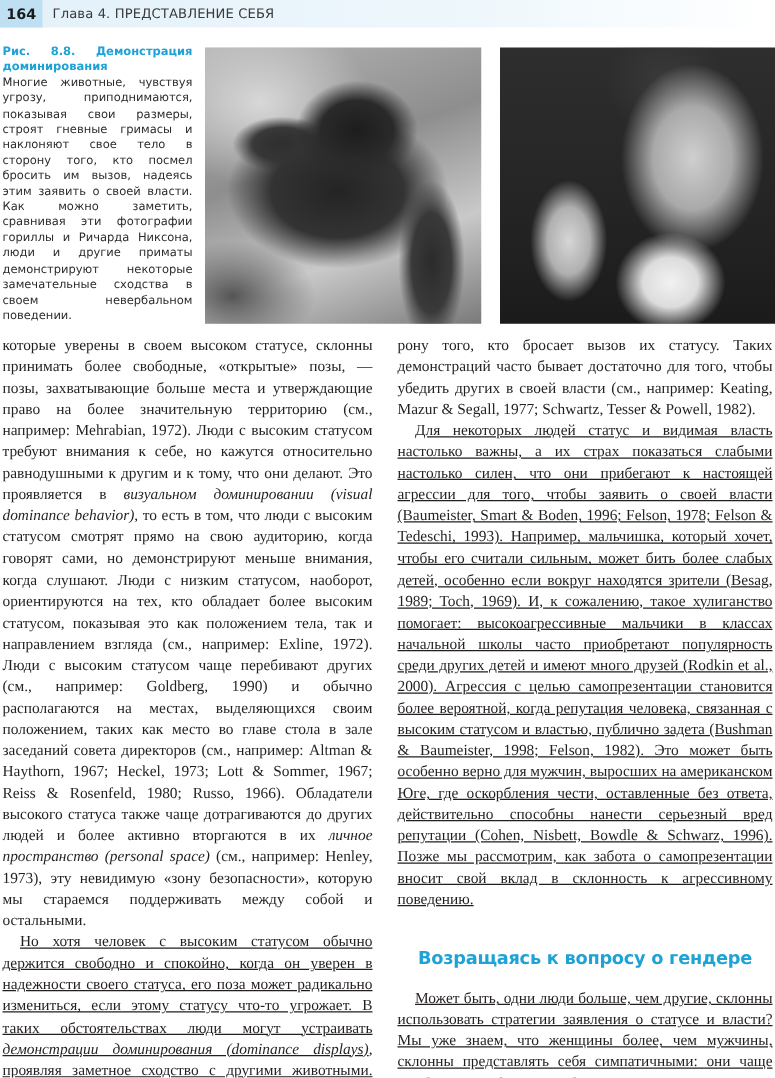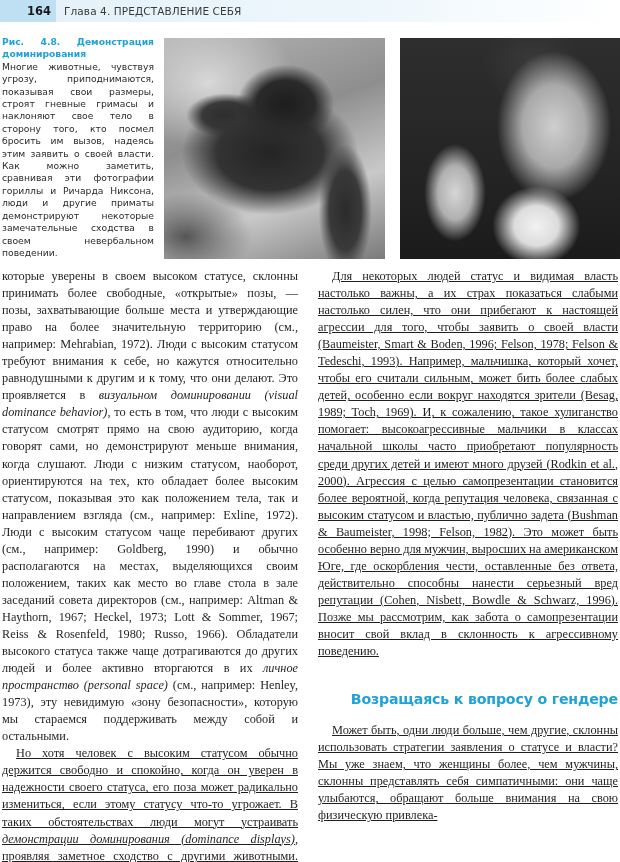--- a/index.html
+++ b/index.html
@@ -9,21 +9,21 @@
     font-family: "Liberation Serif", "DejaVu Serif", serif;
   }
   .header {
     position: absolute; left: 0; top: 0; width: 620px; height: 22px;
     background: linear-gradient(to right, #e3f1f9 0%, #eef7fc 60%, #ffffff 100%);
     display: flex; align-items: center;
   }
   .page-num {
     height: 22px; width: 34px; background: #bfe0f2; color: #1a1a1a;
     font-family: "DejaVu Sans", sans-serif; font-weight: bold; font-size: 11.5px;
-    display: flex; align-items: center; justify-content: center; padding-left: 22px;
+    display: flex; align-items: center; justify-content: center;
   }
   .running-title {
     margin-left: 8px; font-family: "DejaVu Sans", sans-serif; font-size: 10.5px;
     color: #3a3a3a; letter-spacing: 0.1px;
   }
   .caption {
     position: absolute; left: 2px; top: 36px; width: 152px;
     font-family: "DejaVu Sans", sans-serif; font-size: 9.2px; line-height: 12.4px;
     color: #2a2a2a; text-align: justify;
   }
@@ -54,42 +54,43 @@
     font-size: 12.3px; line-height: 17.05px; text-align: justify;
     hyphens: manual; color: #231f20;
   }
   .col-left { left: 2px; }
   .col-right { left: 318px; width: 300px; }
   .col p { margin: 0; }
   .col p.indent { text-indent: 14px; text-decoration: underline; }
   .col em { font-style: italic; }
   .section-heading {
     font-family: "DejaVu Sans", sans-serif; font-weight: bold; color: #1fa2d6;
-    font-size: 14.2px; line-height: 18px; margin: 30px 0 14px 0; text-align: right;
+    font-size: 14.2px; line-height: 18px; margin: 30px 0 14px 0; text-align: center;
     letter-spacing: -0.2px;
   }
 </style>
 </head>
 <body>
 
 <div class="header">
   <div class="page-num">164</div>
   <div class="running-title">Глава 4. ПРЕДСТАВЛЕНИЕ СЕБЯ</div>
 </div>
 
 <div class="caption">
-  <span class="cap-title">Рис. 4.8. Демонстрация доминирования</span>
+  <span class="cap-title">Рис. 8.8. Демонстрация доминирования</span>
   <span>Многие животные, чувствуя угрозу, приподнимаются, показывая свои размеры, строят гневные гримасы и наклоняют свое тело в сторону того, кто посмел бросить им вызов, надеясь этим заявить о своей власти. Как можно заметить, сравнивая эти фотографии гориллы и Ричарда Никсона, люди и другие приматы демонстрируют некоторые замечательные сходства в своем невербальном поведении.</span>
 </div>
 
 <div class="photo photo-gorilla"></div>
 <div class="photo photo-nixon"></div>
 
 <div class="col col-left">
   <p><span>которые уверены в своем высоком статусе, склонны принимать более свободные, «открытые» позы, — позы, захватывающие больше места и утверждающие право на более значительную территорию (см., например: Mehrabian, 1972). Люди с высоким статусом требуют внимания к себе, но кажутся относительно равнодушными к другим и к тому, что они делают. Это проявляется в </span><em>визуальном доминировании (visual dominance behavior)</em><span>, то есть в том, что люди с высоким статусом смотрят прямо на свою аудиторию, когда говорят сами, но демонстрируют меньше внимания, когда слушают. Люди с низким статусом, наоборот, ориентируются на тех, кто обладает более высоким статусом, показывая это как положением тела, так и направлением взгляда (см., например: Exline, 1972). Люди с высоким статусом чаще перебивают других (см., например: Goldberg, 1990) и обычно располагаются на местах, выделяющихся своим положением, таких как место во главе стола в зале заседаний совета директоров (см., например: Altman &amp; Haythorn, 1967; Heckel, 1973; Lott &amp; Sommer, 1967; Reiss &amp; Rosenfeld, 1980; Russo, 1966). Обладатели высокого статуса также чаще дотрагиваются до других людей и более активно вторгаются в их </span><em>личное пространство (personal space)</em><span> (см., например: Henley, 1973), эту невидимую «зону безопасности», которую мы стараемся поддерживать между собой и остальными.</span></p>
   <p class="indent"><span>Но хотя человек с высоким статусом обычно держится свободно и спокойно, когда он уверен в надежности своего статуса, его поза может радикально измениться, если этому статусу что-то угрожает. В таких обстоятельствах люди могут устраивать </span><em>демонстрации доминирования (dominance displays)</em><span>, проявляя заметное сходство с другими животными. Подобно горилле на рис. 4.8, они поднимаются во весь рост, показывая свой «большой размер», напрягают спину, сдвигают брови, выдвигают вперед подбородок и подаются в сто-</span></p>
 </div>
 
 <div class="col col-right">
+  <p>рону того, кто бросает вызов их статусу. Таких демонстраций часто бывает достаточно для того, чтобы убедить других в своей власти (см., например: Keating, Mazur &amp; Segall, 1977; Schwartz, Tesser &amp; Powell, 1982).</p>
   <p class="indent">Для некоторых людей статус и видимая власть настолько важны, а их страх показаться слабыми настолько силен, что они прибегают к настоящей агрессии для того, чтобы заявить о своей власти (Baumeister, Smart &amp; Boden, 1996; Felson, 1978; Felson &amp; Tedeschi, 1993). Например, мальчишка, который хочет, чтобы его считали сильным, может бить более слабых детей, особенно если вокруг находятся зрители (Besag, 1989; Toch, 1969). И, к сожалению, такое хулиганство помогает: высокоагрессивные мальчики в классах начальной школы часто приобретают популярность среди других детей и имеют много друзей (Rodkin et al., 2000). Агрессия с целью самопрезентации становится более вероятной, когда репутация человека, связанная с высоким статусом и властью, публично задета (Bushman &amp; Baumeister, 1998; Felson, 1982). Это может быть особенно верно для мужчин, выросших на американском Юге, где оскорбления чести, оставленные без ответа, действительно способны нанести серьезный вред репутации (Cohen, Nisbett, Bowdle &amp; Schwarz, 1996). Позже мы рассмотрим, как забота о самопрезентации вносит свой вклад в склонность к агрессивному поведению.</p>
   <div class="section-heading">Возращаясь к вопросу о гендере</div>
   <p class="indent">Может быть, одни люди больше, чем другие, склонны использовать стратегии заявления о статусе и власти? Мы уже знаем, что женщины более, чем мужчины, склонны представлять себя симпатичными: они чаще улыбаются, обращают больше внимания на свою физическую привлека-</p>
 </div>
 
 </body></html>

